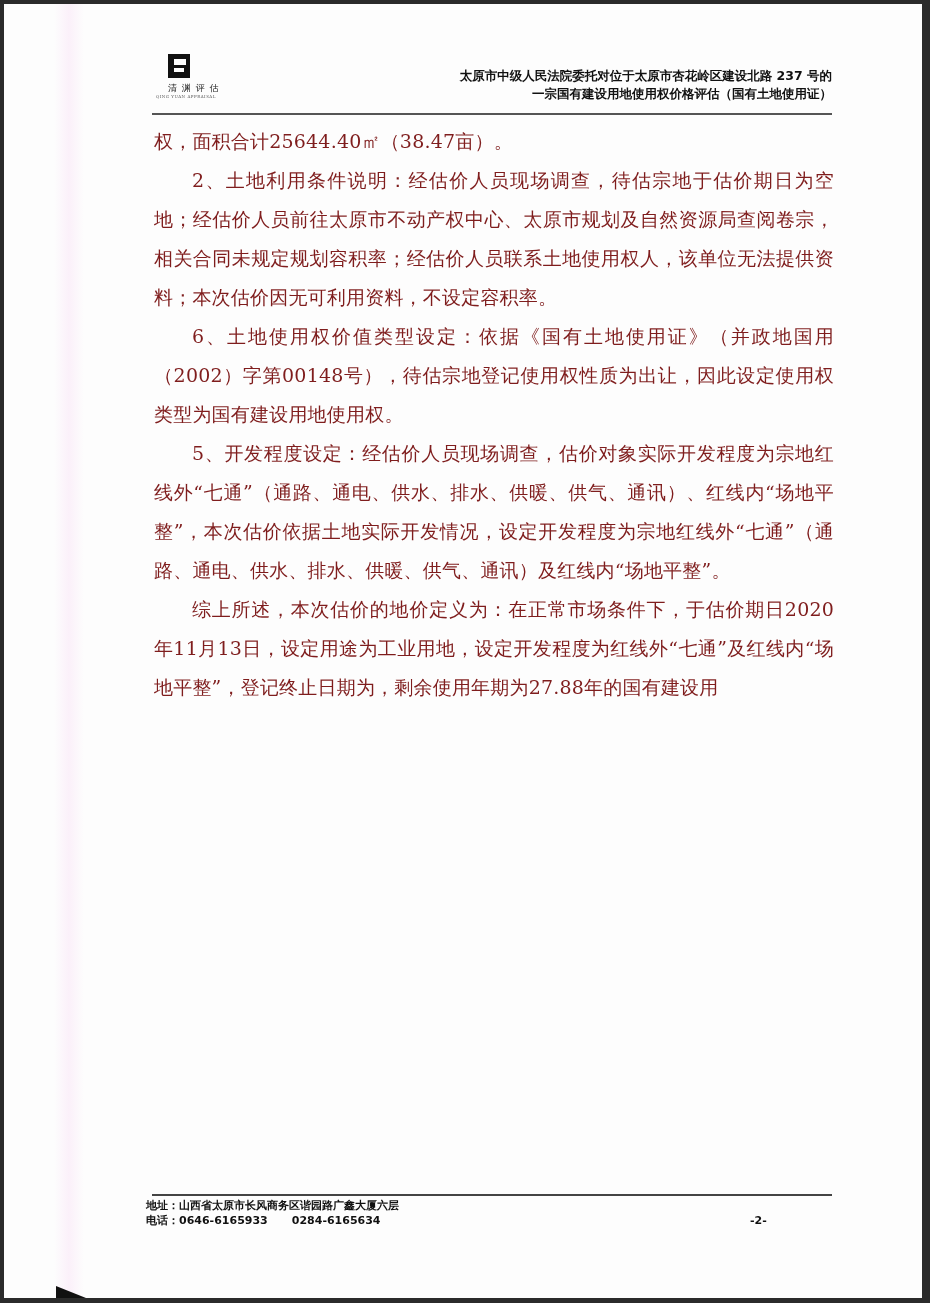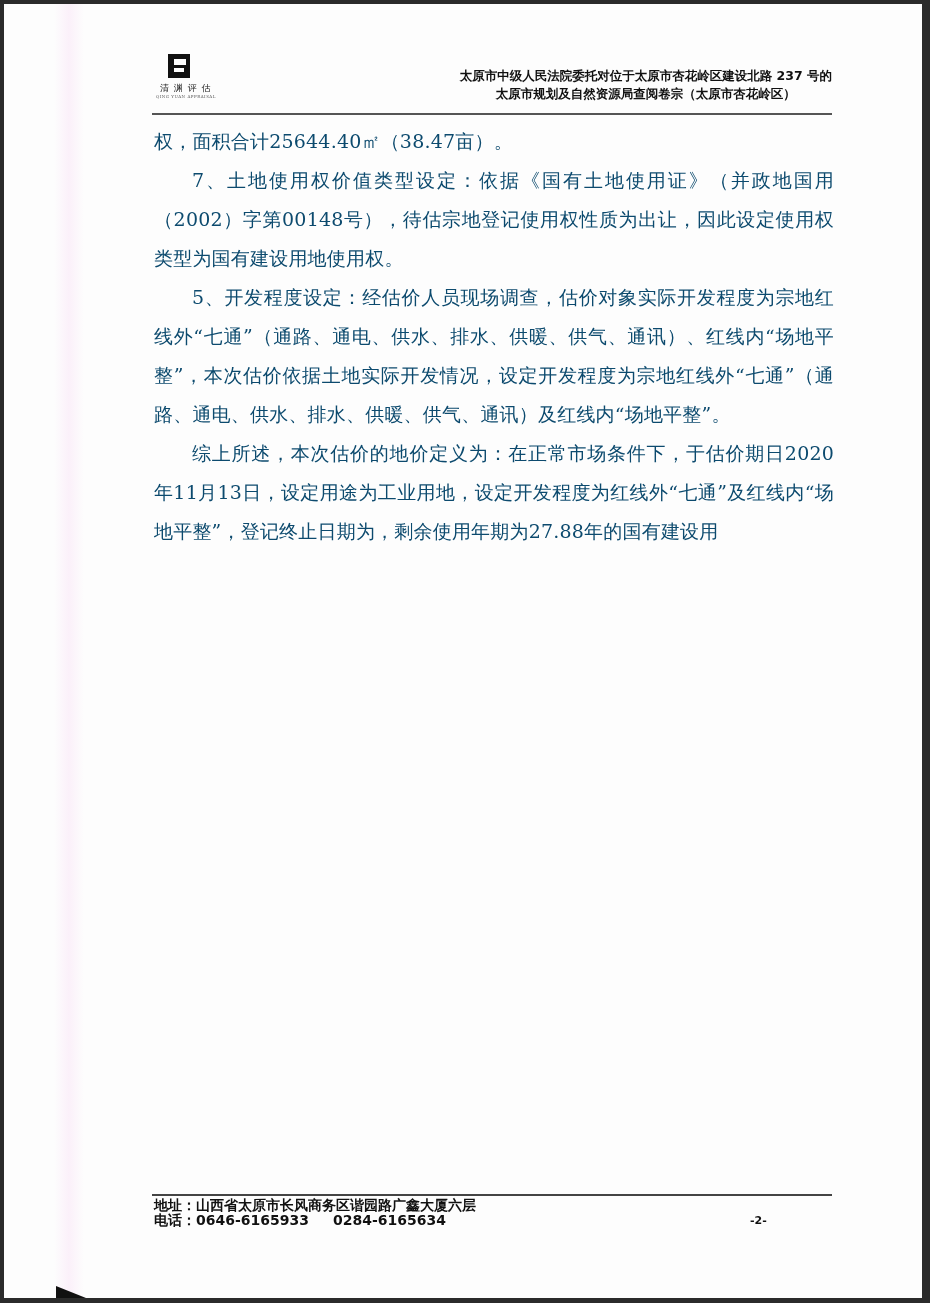--- a/index.html
+++ b/index.html
@@ -21,46 +21,46 @@
   .logo-mark {
     position:absolute; left:12px; top:0; width:22px; height:24px; background:#111;
   }
   .logo-mark:after {
     content:""; position:absolute; left:6px; top:5px; width:12px; height:6px; background:#fdfdfd;
   }
   .logo-mark:before {
     content:""; position:absolute; left:6px; top:14px; width:10px; height:4px; background:#fdfdfd;
   }
   .logo-text {
-    position:absolute; left:4px; top:28px; font-size:9px; color:#222; white-space:nowrap; letter-spacing:1px;
+    position:absolute; left:12px; top:28px; font-size:9px; color:#222; white-space:nowrap; letter-spacing:1px;
   }
   .logo-sub {
     position:absolute; left:0; top:40px; font-size:4px; color:#555; white-space:nowrap; letter-spacing:0.5px;
   }
   .header-title {
-    position:absolute; right:90px; top:63px; text-align:center;
+    position:absolute; right:90px; top:63px; text-align:right;
     font-family:"DejaVu Sans", "Liberation Sans", sans-serif; font-weight:bold;
     font-size:12.5px; line-height:18px; color:#111;
   }
   .header-rule {
     position:absolute; left:148px; top:109px; width:680px; height:2px; background:#555;
   }
   .body-text {
     position:absolute; left:150px; top:118px; width:680px;
-    font-size:19px; line-height:39px; color:#0c4a6e; letter-spacing:0.2px;
+    font-size:19px; line-height:39px; color:#7f1d1d; letter-spacing:0.2px;
   }
   .body-text p { margin:0; text-align:justify; text-align-last:left; }
   .body-text p.indent { text-indent:38px; }
   .footer-rule {
     position:absolute; left:148px; top:1190px; width:680px; height:1.5px; background:#444;
   }
   .footer {
-    position:absolute; left:150px; top:1194px;
+    position:absolute; left:142px; top:1194px;
     font-family:"DejaVu Sans", "Liberation Sans", sans-serif; font-weight:bold;
-    font-size:14px; line-height:15px; color:#111;
+    font-size:11px; line-height:15px; color:#111;
   }
   .footer span.gap { display:inline-block; width:24px; }
   .page-number {
     position:absolute; left:746px; top:1210px;
     font-family:"DejaVu Sans", "Liberation Sans", sans-serif; font-weight:bold; font-size:11px; color:#111;
   }
   .corner-mark {
     position:absolute; left:52px; top:1282px; width:0; height:0;
     border-left:30px solid #111; border-top:12px solid transparent;
   }
@@ -72,27 +72,28 @@
   <div class="page-fold"></div>
 
   <div class="logo">
     <div class="logo-mark"></div>
     <div class="logo-text">清 渊 评 估</div>
     <div class="logo-sub">QING YUAN APPRAISAL</div>
   </div>
 
   <div class="header-title">
     <div>太原市中级人民法院委托对位于太原市杏花岭区建设北路 237 号的</div>
-    <div>太原市规划及自然资源局查阅卷宗（太原市杏花岭区）</div>
+    <div>一宗国有建设用地使用权价格评估（国有土地使用证）</div>
   </div>
   <div class="header-rule"></div>
 
   <div class="body-text">
     <p>权，面积合计25644.40㎡（38.47亩）。</p>
-    <p class="indent">7、土地使用权价值类型设定：依据《国有土地使用证》（并政地国用（2002）字第00148号），待估宗地登记使用权性质为出让，因此设定使用权类型为国有建设用地使用权。</p>
+    <p class="indent">2、土地利用条件说明：经估价人员现场调查，待估宗地于估价期日为空地；经估价人员前往太原市不动产权中心、太原市规划及自然资源局查阅卷宗，相关合同未规定规划容积率；经估价人员联系土地使用权人，该单位无法提供资料；本次估价因无可利用资料，不设定容积率。</p>
+    <p class="indent">6、土地使用权价值类型设定：依据《国有土地使用证》（并政地国用（2002）字第00148号），待估宗地登记使用权性质为出让，因此设定使用权类型为国有建设用地使用权。</p>
     <p class="indent">5、开发程度设定：经估价人员现场调查，估价对象实际开发程度为宗地红线外“七通”（通路、通电、供水、排水、供暖、供气、通讯）、红线内“场地平整”，本次估价依据土地实际开发情况，设定开发程度为宗地红线外“七通”（通路、通电、供水、排水、供暖、供气、通讯）及红线内“场地平整”。</p>
     <p class="indent">综上所述，本次估价的地价定义为：在正常市场条件下，于估价期日2020年11月13日，设定用途为工业用地，设定开发程度为红线外“七通”及红线内“场地平整”，登记终止日期为，剩余使用年期为27.88年的国有建设用</p>
   </div>
 
   <div class="footer-rule"></div>
   <div class="footer">
     <div>
       <span>地址：</span><span>山西省太原市长风商务区谐园路广鑫大厦六层</span>
     </div>
     <div>

